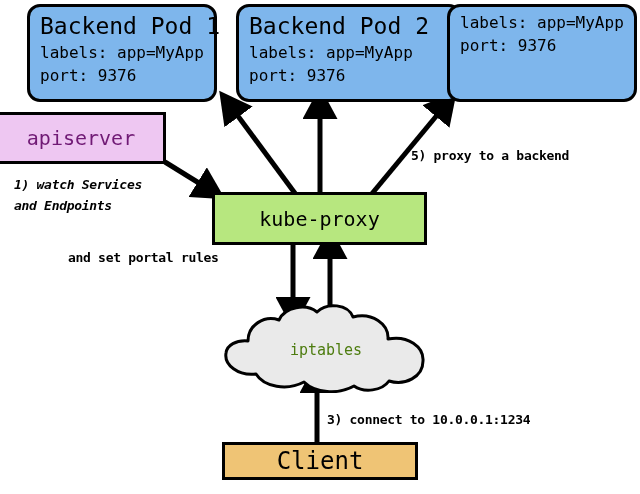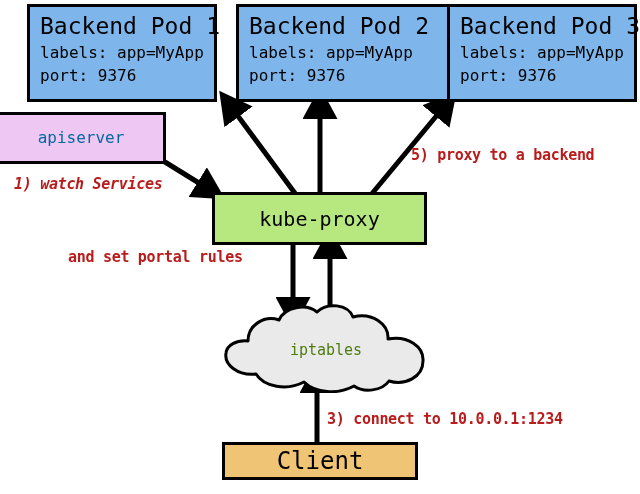--- a/index.html
+++ b/index.html
@@ -23,43 +23,44 @@
     border: 3px solid #000000;
     display: flex;
     flex-direction: column;
     justify-content: center;
   }
 
   .pod {
     background: #7EB6EC;
     padding: 4px 10px 6px 10px;
     justify-content: flex-start;
+    border-radius: 13px;
   }
   .pod-title {
     font-size: 23px;
     line-height: 30px;
     color: #000;
     white-space: nowrap;
     letter-spacing: 0px;
   }
   .pod-line {
     font-size: 16px;
     line-height: 23px;
     color: #000;
     white-space: nowrap;
   }
 
   .apiserver {
     background: #EEC7F2;
     align-items: center;
   }
   .apiserver-label {
-    font-size: 16px;
+    font-size: 20px;
     line-height: 28px;
-    color: #0369a1;
+    color: #701a75;
     white-space: nowrap;
   }
 
   .kubeproxy {
     background: #B7E77F;
     align-items: center;
   }
   .kubeproxy-label {
     font-size: 20px;
     line-height: 28px;
@@ -95,24 +96,24 @@
     font-size: 15px;
     color: #4d7c0f;
     white-space: nowrap;
     pointer-events: none;
   }
 
   
   .step {
     position: absolute;
     font-family: "DejaVu Sans Mono", monospace;
-    font-size: 15px;
+    font-size: 13px;
     font-weight: bold;
     line-height: 21px;
-    color: #b91c1c;
+    color: #000000;
     white-space: nowrap;
     letter-spacing: -0.3px;
   }
 
   
   #arrows {
     position: absolute;
     left: 0;
     top: 0;
     width: 640px;
@@ -171,39 +172,39 @@
     <div class="pod-line">port: 9376</div>
   </div>
 
   <div class="node pod" style="left:236px; top:4px; width:226px; height:98px;">
     <div class="pod-title">Backend Pod 2</div>
     <div class="pod-line">labels: app=MyApp</div>
     <div class="pod-line">port: 9376</div>
   </div>
 
   <div class="node pod" style="left:447px; top:4px; width:190px; height:98px;">
-    <div class="pod-title">Backend Pod 3</div>
     <div class="pod-line">labels: app=MyApp</div>
     <div class="pod-line">port: 9376</div>
   </div>
 
   <div class="node apiserver" style="left:-4px; top:112px; width:170px; height:52px;">
     <div class="apiserver-label">apiserver</div>
   </div>
 
   <div class="node kubeproxy" style="left:212px; top:192px; width:215px; height:53px;">
     <div class="kubeproxy-label">kube-proxy</div>
   </div>
 
   <div class="node client" style="left:222px; top:442px; width:196px; height:38px;">
     <div class="client-label">Client</div>
   </div>
 
   <div class="step" style="left:14px; top:174px;font-style:italic;">
     <div>1) watch Services</div>
+    <div>and Endpoints</div>
   </div>
 
   <div class="step" style="left:68px; top:247px;">
     <div>and set portal rules</div>
   </div>
 
   <div class="step" style="left:327px; top:409px;">
     <div>3) connect to 10.0.0.1:1234</div>
   </div>
 

